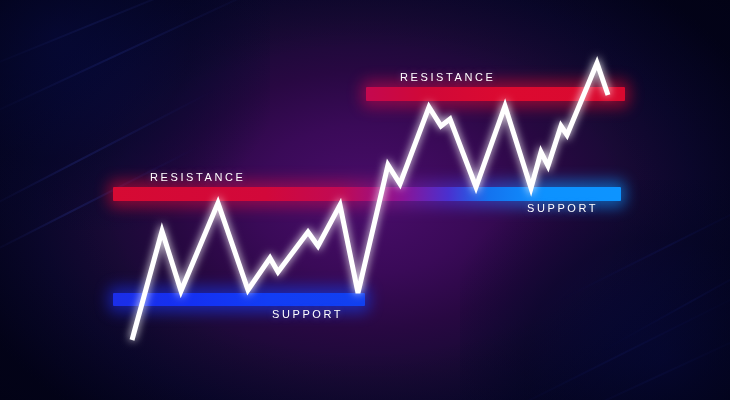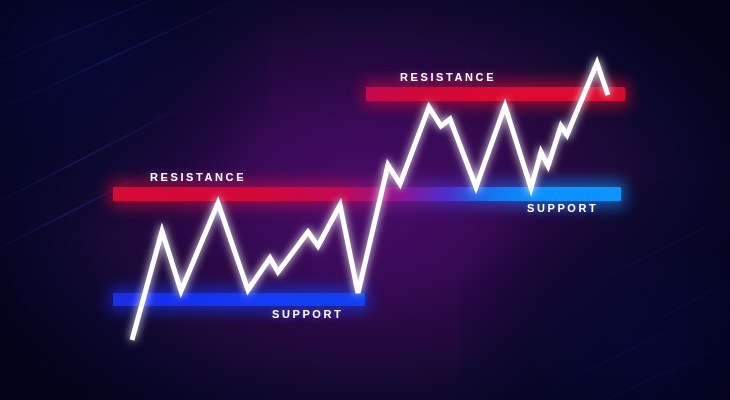--- a/index.html
+++ b/index.html
@@ -142,21 +142,21 @@
   #level-bar-lower .bar-glow {
     background: linear-gradient(90deg, #1b2ee8 0%, #123df5 62%, #1140f0 100%);
   }
 
   
   .level-label {
     position: absolute;
     color: #ffffff;
     font-family: "Liberation Sans", sans-serif;
     font-size: 11px;
-    font-weight: bold;
+    font-weight: normal;
     letter-spacing: 2.6px;
     white-space: nowrap;
     text-shadow: 0 0 7px rgba(160,160,255,0.35);
     text-align: center;
   }
   #label-resistance-lower { left: 150px; top: 171px; }
   #label-resistance-upper { left: 400px; top: 71px; }
   #label-support-lower    { left: 272px; top: 308px; }
   #label-support-upper    { left: 527px; top: 202px; }
 

